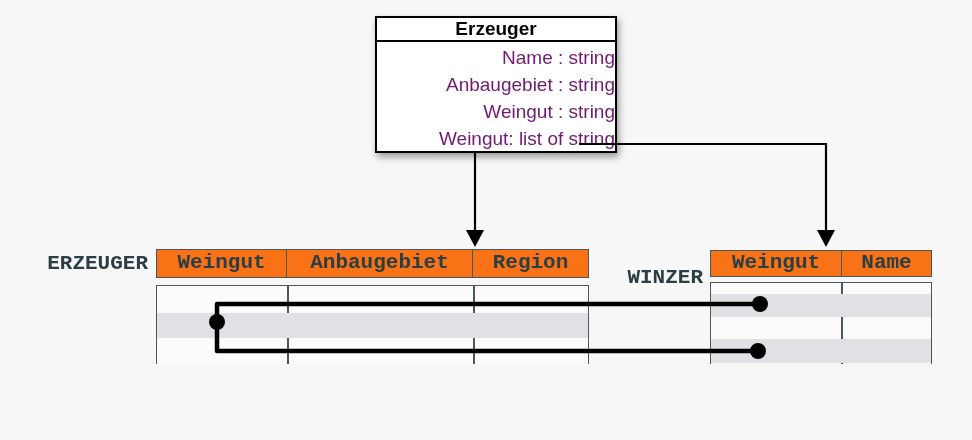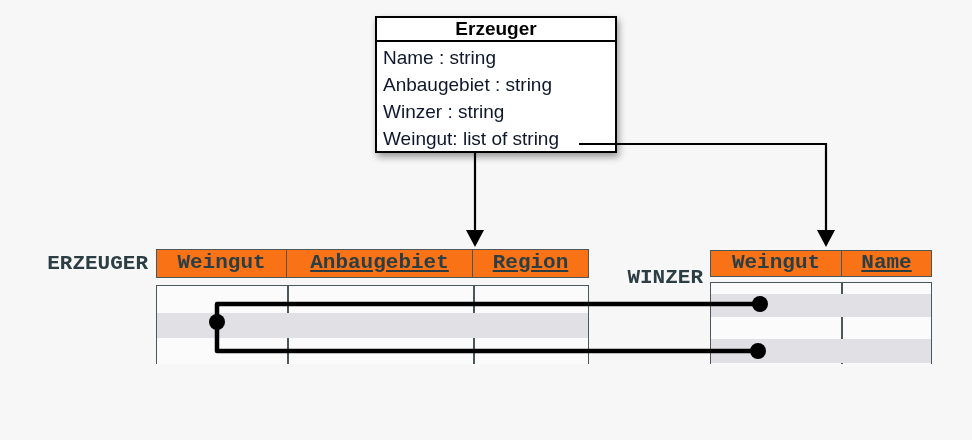--- a/index.html
+++ b/index.html
@@ -6,49 +6,49 @@
   .canvas{position:relative;width:972px;height:364px;background:#f7f7f8;overflow:hidden;
           font-family:"Liberation Sans",sans-serif;}
 
   
   .class-box{position:absolute;left:375px;top:16px;width:242px;height:137px;
              background:#ffffff;border:2px solid #000;box-sizing:border-box;
              box-shadow:2px 4px 7px rgba(0,0,0,0.38);}
   .class-title{height:22px;line-height:22px;border-bottom:2px solid #000;
                font-weight:bold;font-size:19px;text-align:center;color:#000;}
   .class-attrs{padding:2px 0 0 6px;}
-  .class-attr{font-size:19px;line-height:27px;color:#0f172a;white-space:nowrap;}
+  .class-attr{font-size:19px;line-height:27px;color:#701a75;white-space:nowrap;text-align:right;}
 
   
   .mono{font-family:"Liberation Mono","DejaVu Sans Mono",monospace;
         font-weight:bold;color:#2b3e44;}
   .tbl-label{position:absolute;font-size:21px;text-align:right;white-space:nowrap;}
   .tbl-header{position:absolute;display:flex;border:1.5px solid #4a585e;
               box-sizing:border-box;background:#f97316;}
   .th{font-size:21px;text-align:center;overflow:hidden;}
-  .th.sep{border-left:1.5px solid #4a585e;text-decoration:underline;}
+  .th.sep{border-left:1.5px solid #4a585e;}
   .tbl-body{position:absolute;border:1.5px solid #4a585e;
             box-sizing:border-box;background:#fbfbfc;}
   .vline{position:absolute;top:0;bottom:0;width:1.5px;background:#4a585e;}
   .stripe{position:absolute;left:0;right:0;background:#e1e1e5;}
 
   
   .overlay{position:absolute;left:0;top:0;z-index:10;pointer-events:none;}
 </style>
 </head>
 <body>
 
 <div class="canvas">
 
   <div class="class-box">
     <div class="class-title">Erzeuger</div>
     <div class="class-attrs">
       <div class="class-attr">Name : string</div>
       <div class="class-attr">Anbaugebiet : string</div>
-      <div class="class-attr">Winzer : string</div>
+      <div class="class-attr">Weingut : string</div>
       <div class="class-attr">Weingut: list of string</div>
     </div>
   </div>
 
   <div class="tbl-label mono" style="left:36px;top:250px;width:112px;height:27px;line-height:27px;">ERZEUGER</div>
 
   <div class="tbl-header" style="left:156px;top:249px;width:433px;height:29px;">
     <div class="th mono" style="width:129px;line-height:26px;">Weingut</div>
     <div class="th sep mono" style="width:185px;line-height:26px;">Anbaugebiet</div>
     <div class="th sep mono" style="flex:1;line-height:26px;">Region</div>

